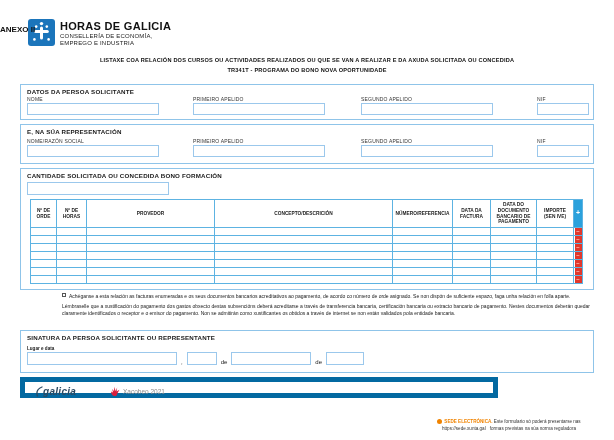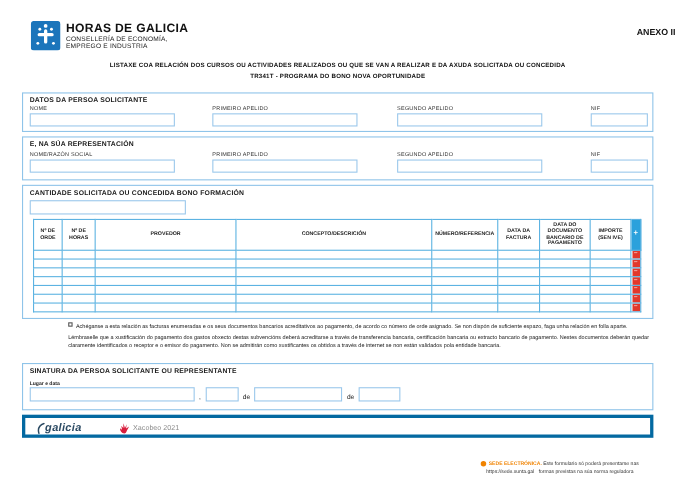--- a/index.html
+++ b/index.html
@@ -4,21 +4,21 @@
 <style>
   * { margin:0; padding:0; box-sizing:border-box; }
   body { background:#e9e9e9; font-family:"Liberation Sans", sans-serif; }
   .page { position:relative; width:614px; height:440px; background:#fff; overflow:hidden; margin:0 auto; }
 
   
   .logo { position:absolute; left:28px; top:19px; width:27px; height:27px; }
   .org-block { position:absolute; left:60px; top:20px; }
   .org-name { font-size:11px; font-weight:bold; letter-spacing:.3px; color:#111; }
   .org-dept { font-size:6px; color:#222; margin-top:1px; letter-spacing:.2px; }
-  .annex { position:absolute; left:0; right:0; top:25px; text-align:right; font-size:8px; font-weight:bold; color:#111; }
+  .annex { position:absolute; left:0; right:0; top:25px; text-align:left; font-size:8px; font-weight:bold; color:#111; }
   .doc-title { position:absolute; left:0; right:0; top:57px; text-align:center; font-size:5.6px; font-weight:bold; color:#111; letter-spacing:.2px; }
   .doc-subtitle { position:absolute; left:0; right:0; top:67px; text-align:center; font-size:5.6px; font-weight:bold; color:#111; letter-spacing:.2px; }
 
   
   .box { position:absolute; left:20px; width:574px; border:1px solid #8fc4e9; background:#fff; }
   .box-title { font-size:6.2px; font-weight:bold; color:#1a1a1a; padding:3px 0 0 6px; letter-spacing:.2px; }
   .fgroup { position:absolute; }
   .flabel { font-size:5px; color:#333; letter-spacing:.2px; display:block; }
   .finput { display:block; width:100%; height:12px; border:1px solid #9bc8ec; background:#fff; font-size:7px; padding:0 2px; margin-top:1px; font-family:"Liberation Sans",sans-serif; }
 
@@ -60,21 +60,21 @@
   .checkbox { display:inline-block; width:4px; height:4px; border:1px solid #555; background:#fff; margin-right:3px; vertical-align:1px; }
   .notes p + p { margin-top:3px; }
 
   
   .placedate-label { position:absolute; left:6px; top:15px; font-size:4.6px; font-weight:bold; color:#222; }
   .sig-row { position:absolute; left:6px; top:21px; display:flex; align-items:flex-end; gap:4px; font-size:6px; color:#222; }
   .sig-row input { height:13px; border:1px solid #9bc8ec; font-size:7px; padding:0 2px; font-family:"Liberation Sans",sans-serif; }
   .sig-place { width:150px; } .sig-day { width:30px; } .sig-month { width:80px; } .sig-year { width:38px; }
 
   
-  .footer-bar { position:absolute; left:20px; top:377px; width:574px; height:21px; border:3px solid #0369a1; background:#fff; }
+  .footer-bar { position:absolute; left:20px; top:377px; width:478px; height:21px; border:5px solid #0369a1; background:#fff; }
   .galicia { position:absolute; left:10px; top:4px; display:flex; align-items:center; font-size:10px; font-style:italic; font-weight:bold; color:#2b4a63; letter-spacing:.3px; }
   .xacobeo { position:absolute; left:85px; top:4px; display:flex; align-items:center; gap:3px; font-size:6.5px; color:#8a8a8a; }
 
   
   .sede { position:absolute; left:430px; top:419px; width:158px; font-size:4.6px; line-height:1.5; color:#333; text-align:center; }
   .sede-icon { display:inline-block; width:5px; height:5px; border-radius:50%; background:#f08300; vertical-align:-1px; margin-right:2px; }
   .sede-label { color:#f08300; font-weight:bold; }
   .sede-url { color:#333; margin-right:4px; }
 </style>
 </head>

